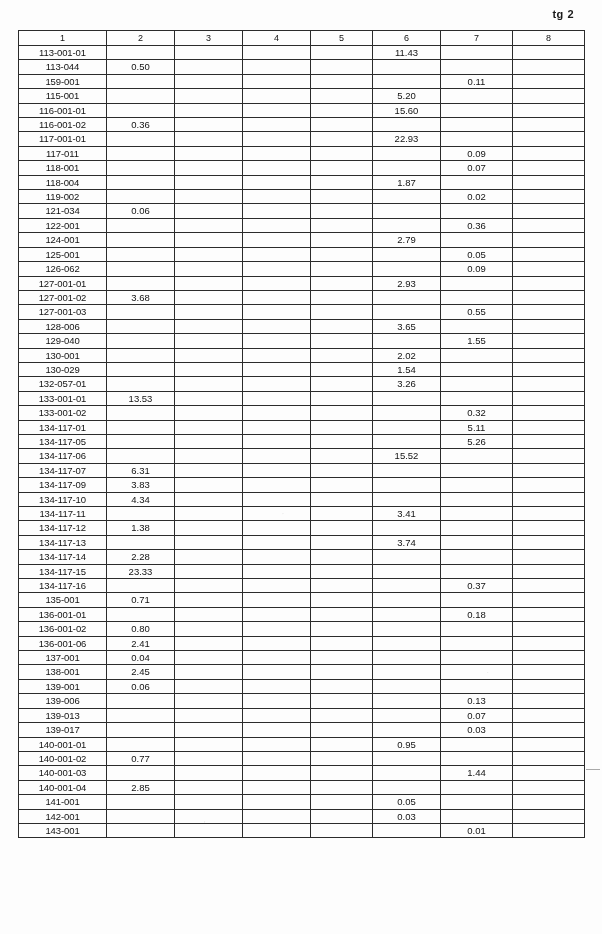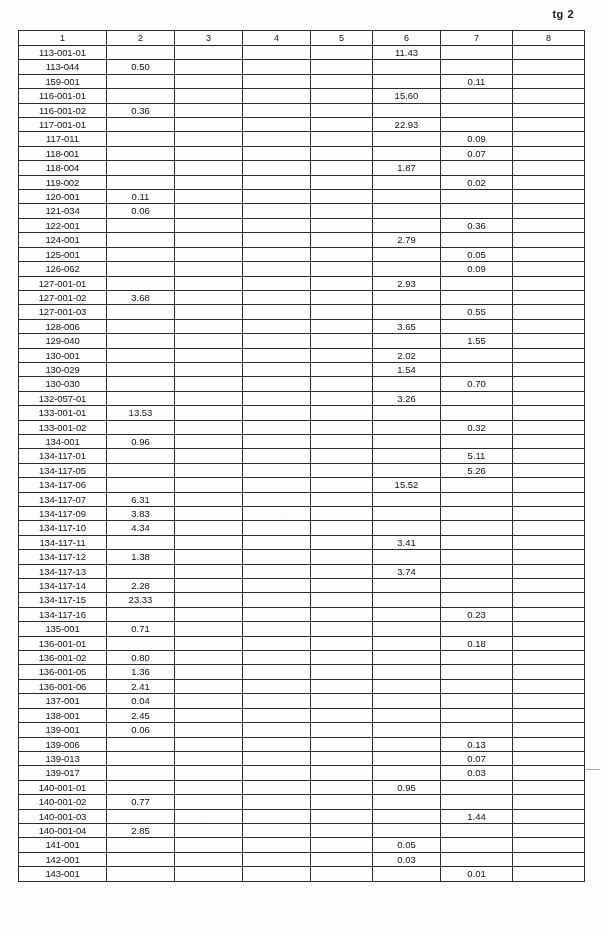--- a/index.html
+++ b/index.html
@@ -157,20 +157,30 @@
             <td class="code">159-001</td>
             <td class="val"></td>
             <td class="val"></td>
             <td class="val"></td>
             <td class="val"></td>
             <td class="val"></td>
             <td class="val">0.11</td>
             <td class="val"></td>
           </tr>
           <tr>
+            <td class="code">115-001</td>
+            <td class="val"></td>
+            <td class="val"></td>
+            <td class="val"></td>
+            <td class="val"></td>
+            <td class="val">5.20</td>
+            <td class="val"></td>
+            <td class="val"></td>
+          </tr>
+          <tr>
             <td class="code">116-001-01</td>
             <td class="val"></td>
             <td class="val"></td>
             <td class="val"></td>
             <td class="val"></td>
             <td class="val">15.60</td>
             <td class="val"></td>
             <td class="val"></td>
           </tr>
           <tr>
@@ -227,30 +237,20 @@
             <td class="code">119-002</td>
             <td class="val"></td>
             <td class="val"></td>
             <td class="val"></td>
             <td class="val"></td>
             <td class="val"></td>
             <td class="val">0.02</td>
             <td class="val"></td>
           </tr>
           <tr>
-            <td class="code">120-001</td>
-            <td class="val">0.11</td>
-            <td class="val"></td>
-            <td class="val"></td>
-            <td class="val"></td>
-            <td class="val"></td>
-            <td class="val"></td>
-            <td class="val"></td>
-          </tr>
-          <tr>
             <td class="code">121-034</td>
             <td class="val">0.06</td>
             <td class="val"></td>
             <td class="val"></td>
             <td class="val"></td>
             <td class="val"></td>
             <td class="val"></td>
             <td class="val"></td>
           </tr>
           <tr>
@@ -357,30 +357,20 @@
             <td class="code">130-029</td>
             <td class="val"></td>
             <td class="val"></td>
             <td class="val"></td>
             <td class="val"></td>
             <td class="val">1.54</td>
             <td class="val"></td>
             <td class="val"></td>
           </tr>
           <tr>
-            <td class="code">130-030</td>
-            <td class="val"></td>
-            <td class="val"></td>
-            <td class="val"></td>
-            <td class="val"></td>
-            <td class="val"></td>
-            <td class="val">0.70</td>
-            <td class="val"></td>
-          </tr>
-          <tr>
             <td class="code">132-057-01</td>
             <td class="val"></td>
             <td class="val"></td>
             <td class="val"></td>
             <td class="val"></td>
             <td class="val">3.26</td>
             <td class="val"></td>
             <td class="val"></td>
           </tr>
           <tr>
@@ -397,30 +387,20 @@
             <td class="code">133-001-02</td>
             <td class="val"></td>
             <td class="val"></td>
             <td class="val"></td>
             <td class="val"></td>
             <td class="val"></td>
             <td class="val">0.32</td>
             <td class="val"></td>
           </tr>
           <tr>
-            <td class="code">134-001</td>
-            <td class="val">0.96</td>
-            <td class="val"></td>
-            <td class="val"></td>
-            <td class="val"></td>
-            <td class="val"></td>
-            <td class="val"></td>
-            <td class="val"></td>
-          </tr>
-          <tr>
             <td class="code">134-117-01</td>
             <td class="val"></td>
             <td class="val"></td>
             <td class="val"></td>
             <td class="val"></td>
             <td class="val"></td>
             <td class="val">5.11</td>
             <td class="val"></td>
           </tr>
           <tr>
@@ -523,21 +503,21 @@
             <td class="val"></td>
             <td class="val"></td>
           </tr>
           <tr>
             <td class="code">134-117-16</td>
             <td class="val"></td>
             <td class="val"></td>
             <td class="val"></td>
             <td class="val"></td>
             <td class="val"></td>
-            <td class="val">0.23</td>
+            <td class="val">0.37</td>
             <td class="val"></td>
           </tr>
           <tr>
             <td class="code">135-001</td>
             <td class="val">0.71</td>
             <td class="val"></td>
             <td class="val"></td>
             <td class="val"></td>
             <td class="val"></td>
             <td class="val"></td>
@@ -549,30 +529,20 @@
             <td class="val"></td>
             <td class="val"></td>
             <td class="val"></td>
             <td class="val"></td>
             <td class="val">0.18</td>
             <td class="val"></td>
           </tr>
           <tr>
             <td class="code">136-001-02</td>
             <td class="val">0.80</td>
-            <td class="val"></td>
-            <td class="val"></td>
-            <td class="val"></td>
-            <td class="val"></td>
-            <td class="val"></td>
-            <td class="val"></td>
-          </tr>
-          <tr>
-            <td class="code">136-001-05</td>
-            <td class="val">1.36</td>
             <td class="val"></td>
             <td class="val"></td>
             <td class="val"></td>
             <td class="val"></td>
             <td class="val"></td>
             <td class="val"></td>
           </tr>
           <tr>
             <td class="code">136-001-06</td>
             <td class="val">2.41</td>

